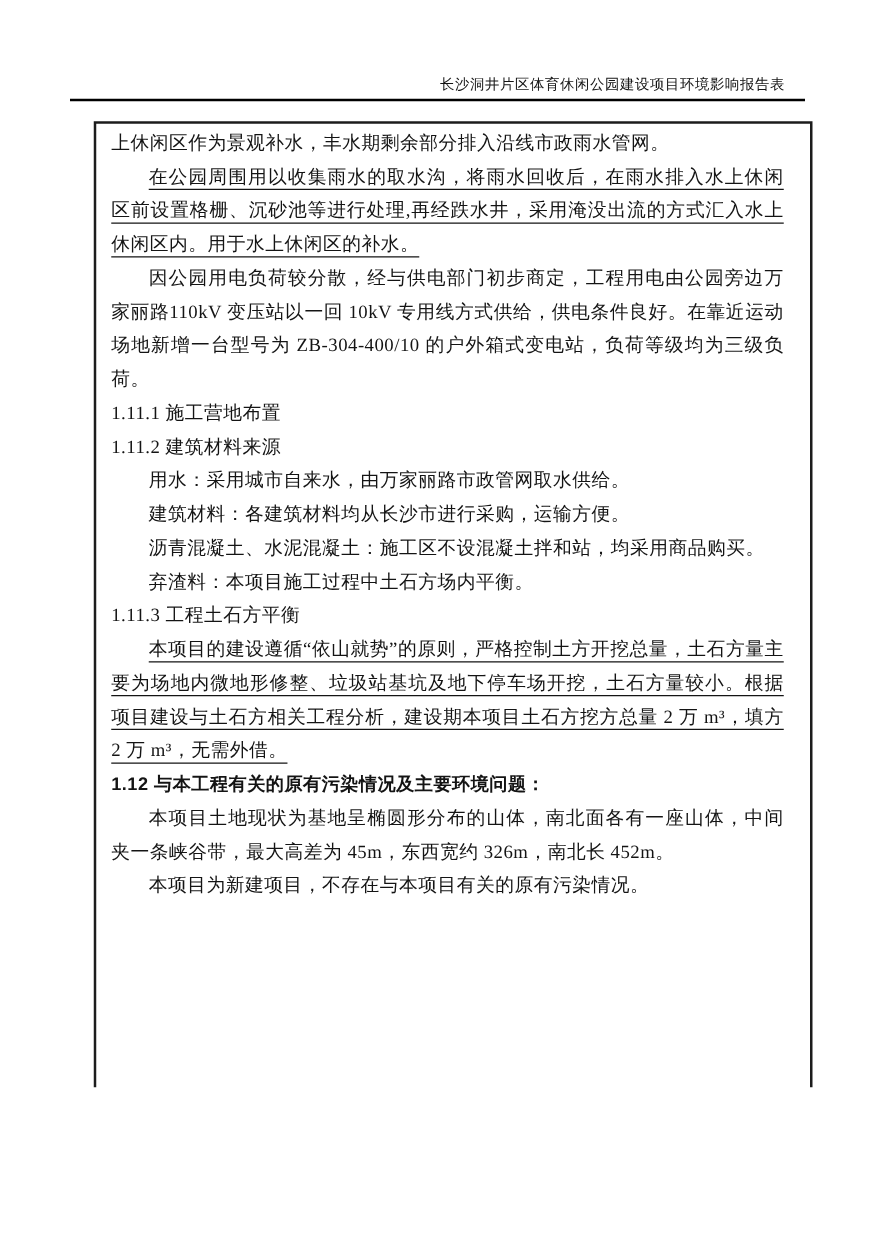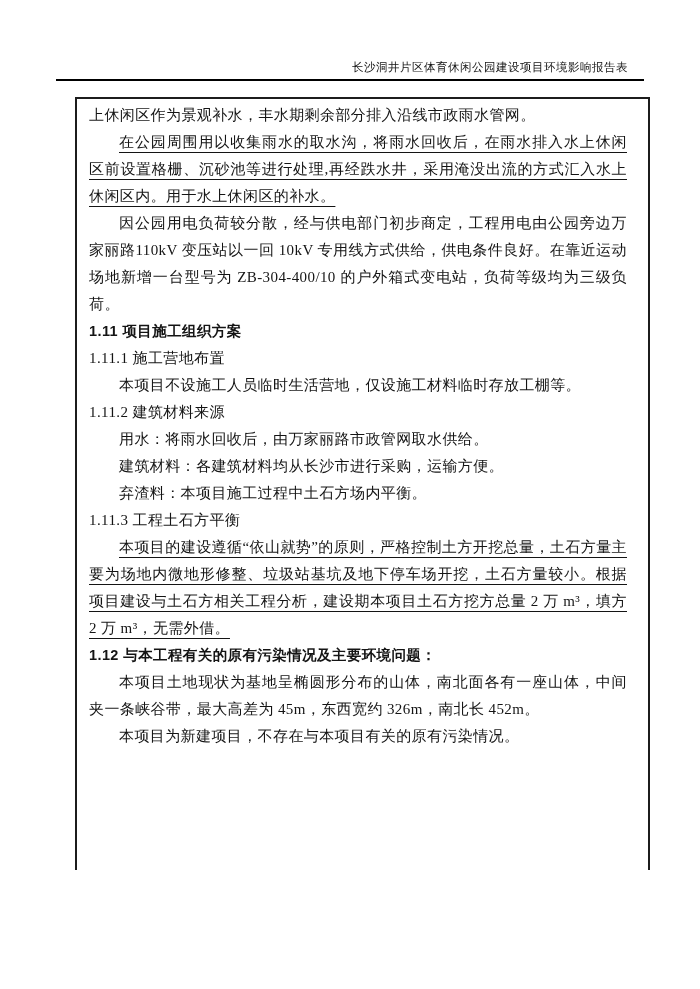--- a/index.html
+++ b/index.html
@@ -79,26 +79,25 @@
 <div class="page">
 
   <div class="header-title">长沙洞井片区体育休闲公园建设项目环境影响报告表</div>
 
   <div class="header-rule"></div>
 
   <div class="content-box" id="paragraphs">
       <p class="para">上休闲区作为景观补水，丰水期剩余部分排入沿线市政雨水管网。</p>
       <p class="para indent underline">在公园周围用以收集雨水的取水沟，将雨水回收后，在雨水排入水上休闲区前设置格栅、沉砂池等进行处理,再经跌水井，采用淹没出流的方式汇入水上休闲区内。用于水上休闲区的补水。</p>
       <p class="para indent">因公园用电负荷较分散，经与供电部门初步商定，工程用电由公园旁边万家丽路110kV 变压站以一回 10kV 专用线方式供给，供电条件良好。在靠近运动场地新增一台型号为 ZB-304-400/10 的户外箱式变电站，负荷等级均为三级负荷。</p>
-      <p class="para bold">1.11  项目施工组织方案</p>
       <p class="para">1.11.1  施工营地布置</p>
-      <p class="para indent">本项目不设施工人员临时生活营地，仅设施工材料临时存放工棚等。</p>
       <p class="para">1.11.2  建筑材料来源</p>
-      <p class="para indent">用水：将雨水回收后，由万家丽路市政管网取水供给。</p>
+      <p class="para indent">用水：采用城市自来水，由万家丽路市政管网取水供给。</p>
       <p class="para indent">建筑材料：各建筑材料均从长沙市进行采购，运输方便。</p>
+      <p class="para indent">沥青混凝土、水泥混凝土：施工区不设混凝土拌和站，均采用商品购买。</p>
       <p class="para indent">弃渣料：本项目施工过程中土石方场内平衡。</p>
       <p class="para">1.11.3  工程土石方平衡</p>
       <p class="para indent underline">本项目的建设遵循“依山就势”的原则，严格控制土方开挖总量，土石方量主要为场地内微地形修整、垃圾站基坑及地下停车场开挖，土石方量较小。根据项目建设与土石方相关工程分析，建设期本项目土石方挖方总量 2 万 m³，填方 2 万 m³，无需外借。</p>
       <p class="para bold">1.12  与本工程有关的原有污染情况及主要环境问题：</p>
       <p class="para indent">本项目土地现状为基地呈椭圆形分布的山体，南北面各有一座山体，中间夹一条峡谷带，最大高差为 45m，东西宽约 326m，南北长 452m。</p>
       <p class="para indent">本项目为新建项目，不存在与本项目有关的原有污染情况。</p>
     </div>
 
   <div class="footer">
     <span class="page-number">11</span>

